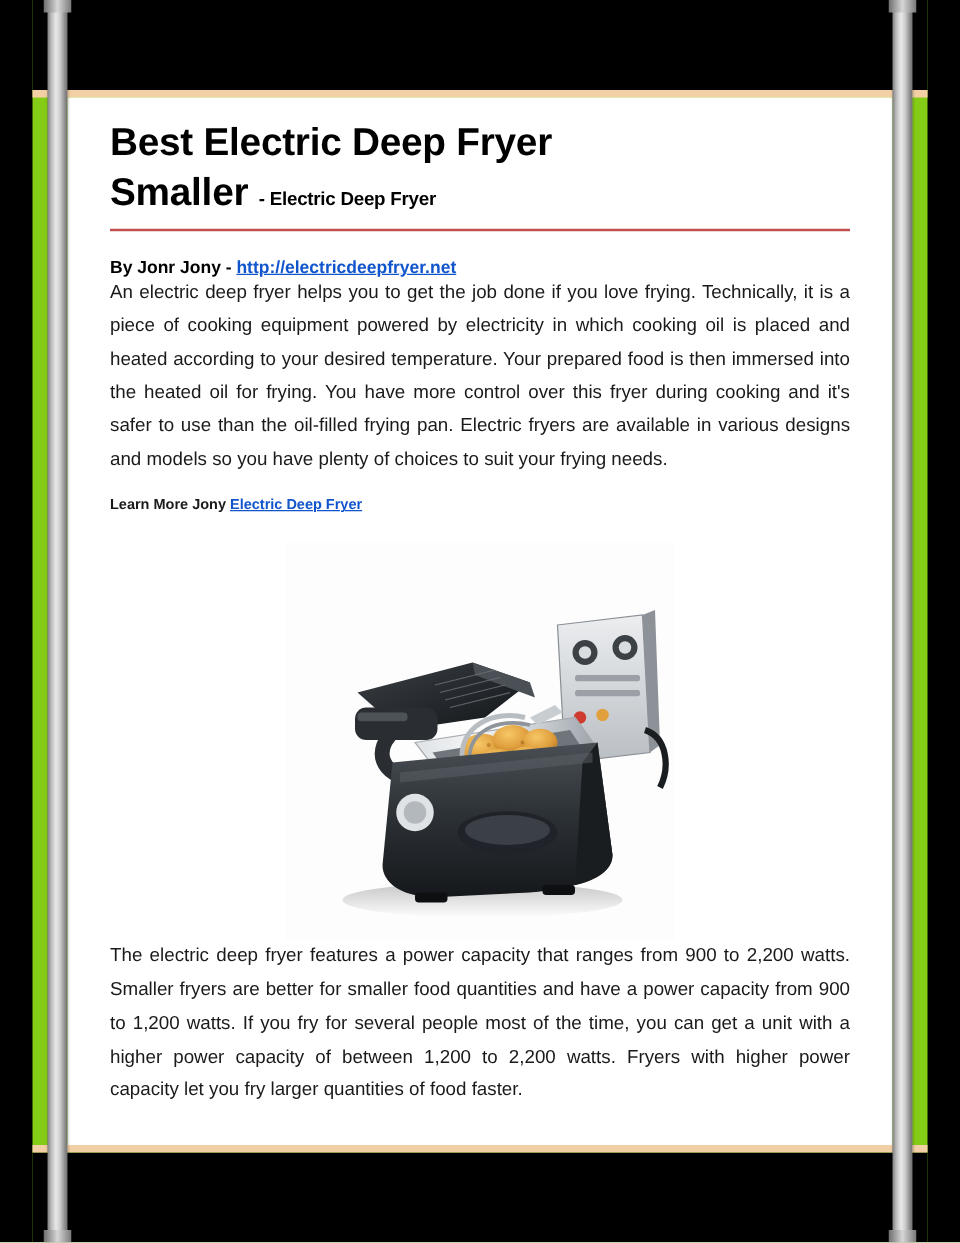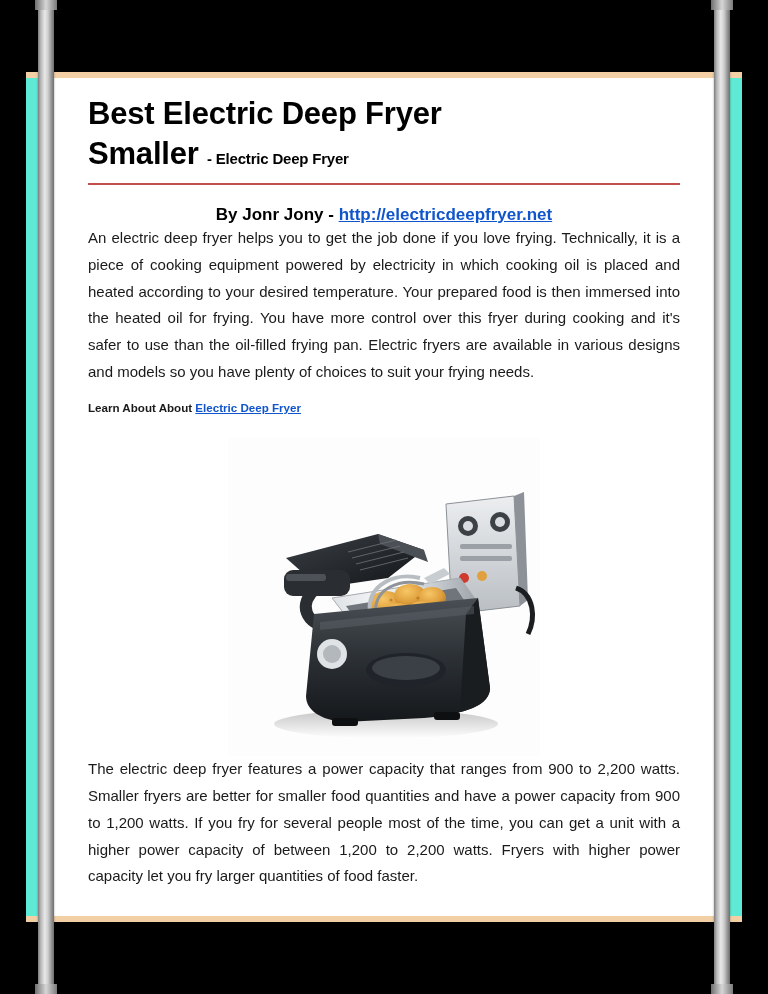--- a/index.html
+++ b/index.html
@@ -7,21 +7,21 @@
     padding: 0;
     background: #ffffff;
   }
   body {
     font-family: "Liberation Sans", sans-serif;
   }
   .page {
     position: relative;
     width: 768px;
     height: 994px;
-    background: #5eead4;
+    background: #84cc16;
     overflow: hidden;
   }
 
   
   .frame-left-bar {
     position: absolute;
     left: 0; top: 0;
     width: 26px; height: 994px;
     background: #000000;
   }
@@ -104,22 +104,21 @@
     font-weight: bold;
   }
   .rule {
     margin-top: 10px;
     height: 2px;
     background: #c0504d;
     width: 592px;
   }
   .byline {
     margin-top: 20px;
-    text-align: center;
-    font-size: 17px;
+    font-size: 14px;
     font-weight: bold;
     color: #000000;
   }
   .byline a {
     color: #1155cc;
     text-decoration: underline;
   }
   p.body {
     margin: 0;
     font-size: 15px;
@@ -184,21 +183,21 @@
 
     <div class="rule"></div>
 
     <div class="byline">
       <span>By Jonr Jony - </span><a href="#">http://electricdeepfryer.net</a>
     </div>
 
     <p class="body para-1">An electric deep fryer helps you to get the job done if you love frying. Technically, it is a piece of cooking equipment powered by electricity in which cooking oil is placed and heated according to your desired temperature. Your prepared food is then immersed into the heated oil for frying. You have more control over this fryer during cooking and it's safer to use than the oil-filled frying pan. Electric fryers are available in various designs and models so you have plenty of choices to suit your frying needs.</p>
 
     <div class="learn">
-      <span>Learn About About </span><a href="#">Electric Deep Fryer</a>
+      <span>Learn More Jony </span><a href="#">Electric Deep Fryer</a>
     </div>
 
     <div class="figure">
       <div class="figure-box">
         <svg class="fryer" width="312" height="318" viewBox="0 0 312 318">
           <defs>
             <linearGradient id="bodyG" x1="0" y1="0" x2="0" y2="1">
               <stop offset="0%" stop-color="#4a4f55"></stop>
               <stop offset="45%" stop-color="#2d3237"></stop>
               <stop offset="100%" stop-color="#15181b"></stop>

